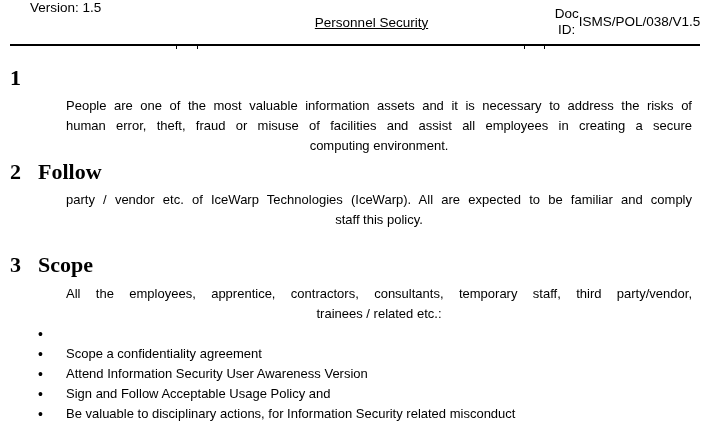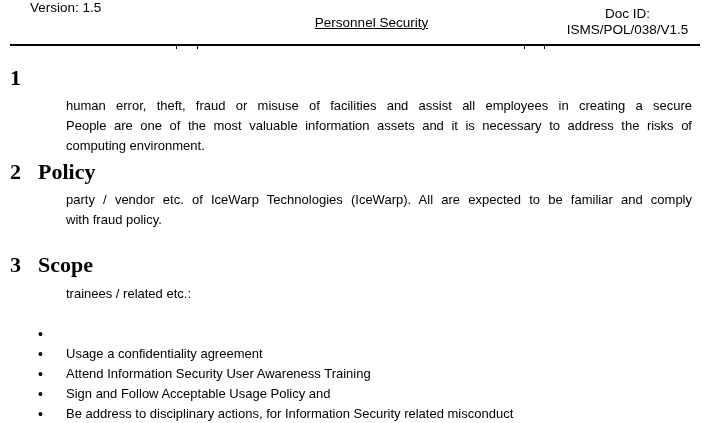--- a/index.html
+++ b/index.html
@@ -32,21 +32,21 @@
   .h-spacer-a { width: 21px; }
   .h-cell-mid {
     width: 327px;
     display: flex; align-items: center; justify-content: center;
     text-align: center;
     text-decoration: underline;
   }
   .h-spacer-b { width: 20px; }
   .h-cell-right {
     width: 145px;
-    display: flex; flex-direction: column;
+    display: flex; flex-direction: row;
     align-items: center; justify-content: center;
     text-align: center;
     line-height: 16px;
   }
   .tick {
     position: absolute;
     top: 46px; width: 1px; height: 3px;
     background: #000;
   }
   .tick-1 { left: 176px; }
@@ -75,21 +75,21 @@
     position: absolute;
     left: 66px;
     width: 626px;
     font-size: 13px;
     line-height: 20px;
   }
   .p-purpose { top: 96px; }
   .p-scope   { top: 190px; }
   .p-policy  { top: 284px; }
   .jline { text-align: justify; text-align-last: justify; }
-  .lline { text-align: left; }
+  .lline { text-align: center; }
 
   
   .bullets {
     position: absolute;
     left: 38px; top: 324px;
     width: 654px;
     font-size: 13px;
   }
   .bullet-row {
     display: flex;
@@ -125,57 +125,58 @@
   </div>
   <div class="tick tick-1"></div>
   <div class="tick tick-2"></div>
   <div class="tick tick-3"></div>
   <div class="tick tick-4"></div>
 
   <div class="sec-heading h-purpose">
     <span class="sec-num">1</span>
   </div>
   <div class="para p-purpose">
+    <div class="jline">People are one of the most valuable information assets and it is necessary to address the risks of</div>
     <div class="jline">human error, theft, fraud or misuse of facilities and assist all employees in creating a secure</div>
-    <div class="jline">People are one of the most valuable information assets and it is necessary to address the risks of</div>
     <div class="lline">computing environment.</div>
   </div>
 
   <div class="sec-heading h-scope">
     <span class="sec-num">2</span>
-    <span>Policy</span>
+    <span>Follow</span>
   </div>
   <div class="para p-scope">
     <div class="jline">party / vendor etc. of IceWarp Technologies (IceWarp). All are expected to be familiar and comply</div>
-    <div class="lline">with fraud policy.</div>
+    <div class="lline">staff this policy.</div>
   </div>
 
   <div class="sec-heading h-policy">
     <span class="sec-num">3</span>
     <span>Scope</span>
   </div>
   <div class="para p-policy">
+    <div class="jline">All the employees, apprentice, contractors, consultants, temporary staff, third party/vendor,</div>
     <div class="lline">trainees / related etc.:</div>
   </div>
 
   <div class="bullets">
     <div class="bullet-row">
       <span class="bullet-dot">•</span>
     </div>
     <div class="bullet-row">
       <span class="bullet-dot">•</span>
-      <span>Usage a confidentiality agreement</span>
+      <span>Scope a confidentiality agreement</span>
     </div>
     <div class="bullet-row">
       <span class="bullet-dot">•</span>
-      <span>Attend Information Security User Awareness Training</span>
+      <span>Attend Information Security User Awareness Version</span>
     </div>
     <div class="bullet-row">
       <span class="bullet-dot">•</span>
       <span>Sign and Follow Acceptable Usage Policy and</span>
     </div>
     <div class="bullet-row">
       <span class="bullet-dot">•</span>
-      <span>Be address to disciplinary actions, for Information Security related misconduct</span>
+      <span>Be valuable to disciplinary actions, for Information Security related misconduct</span>
     </div>
   </div>
 
 </div>
 
 </body></html>

